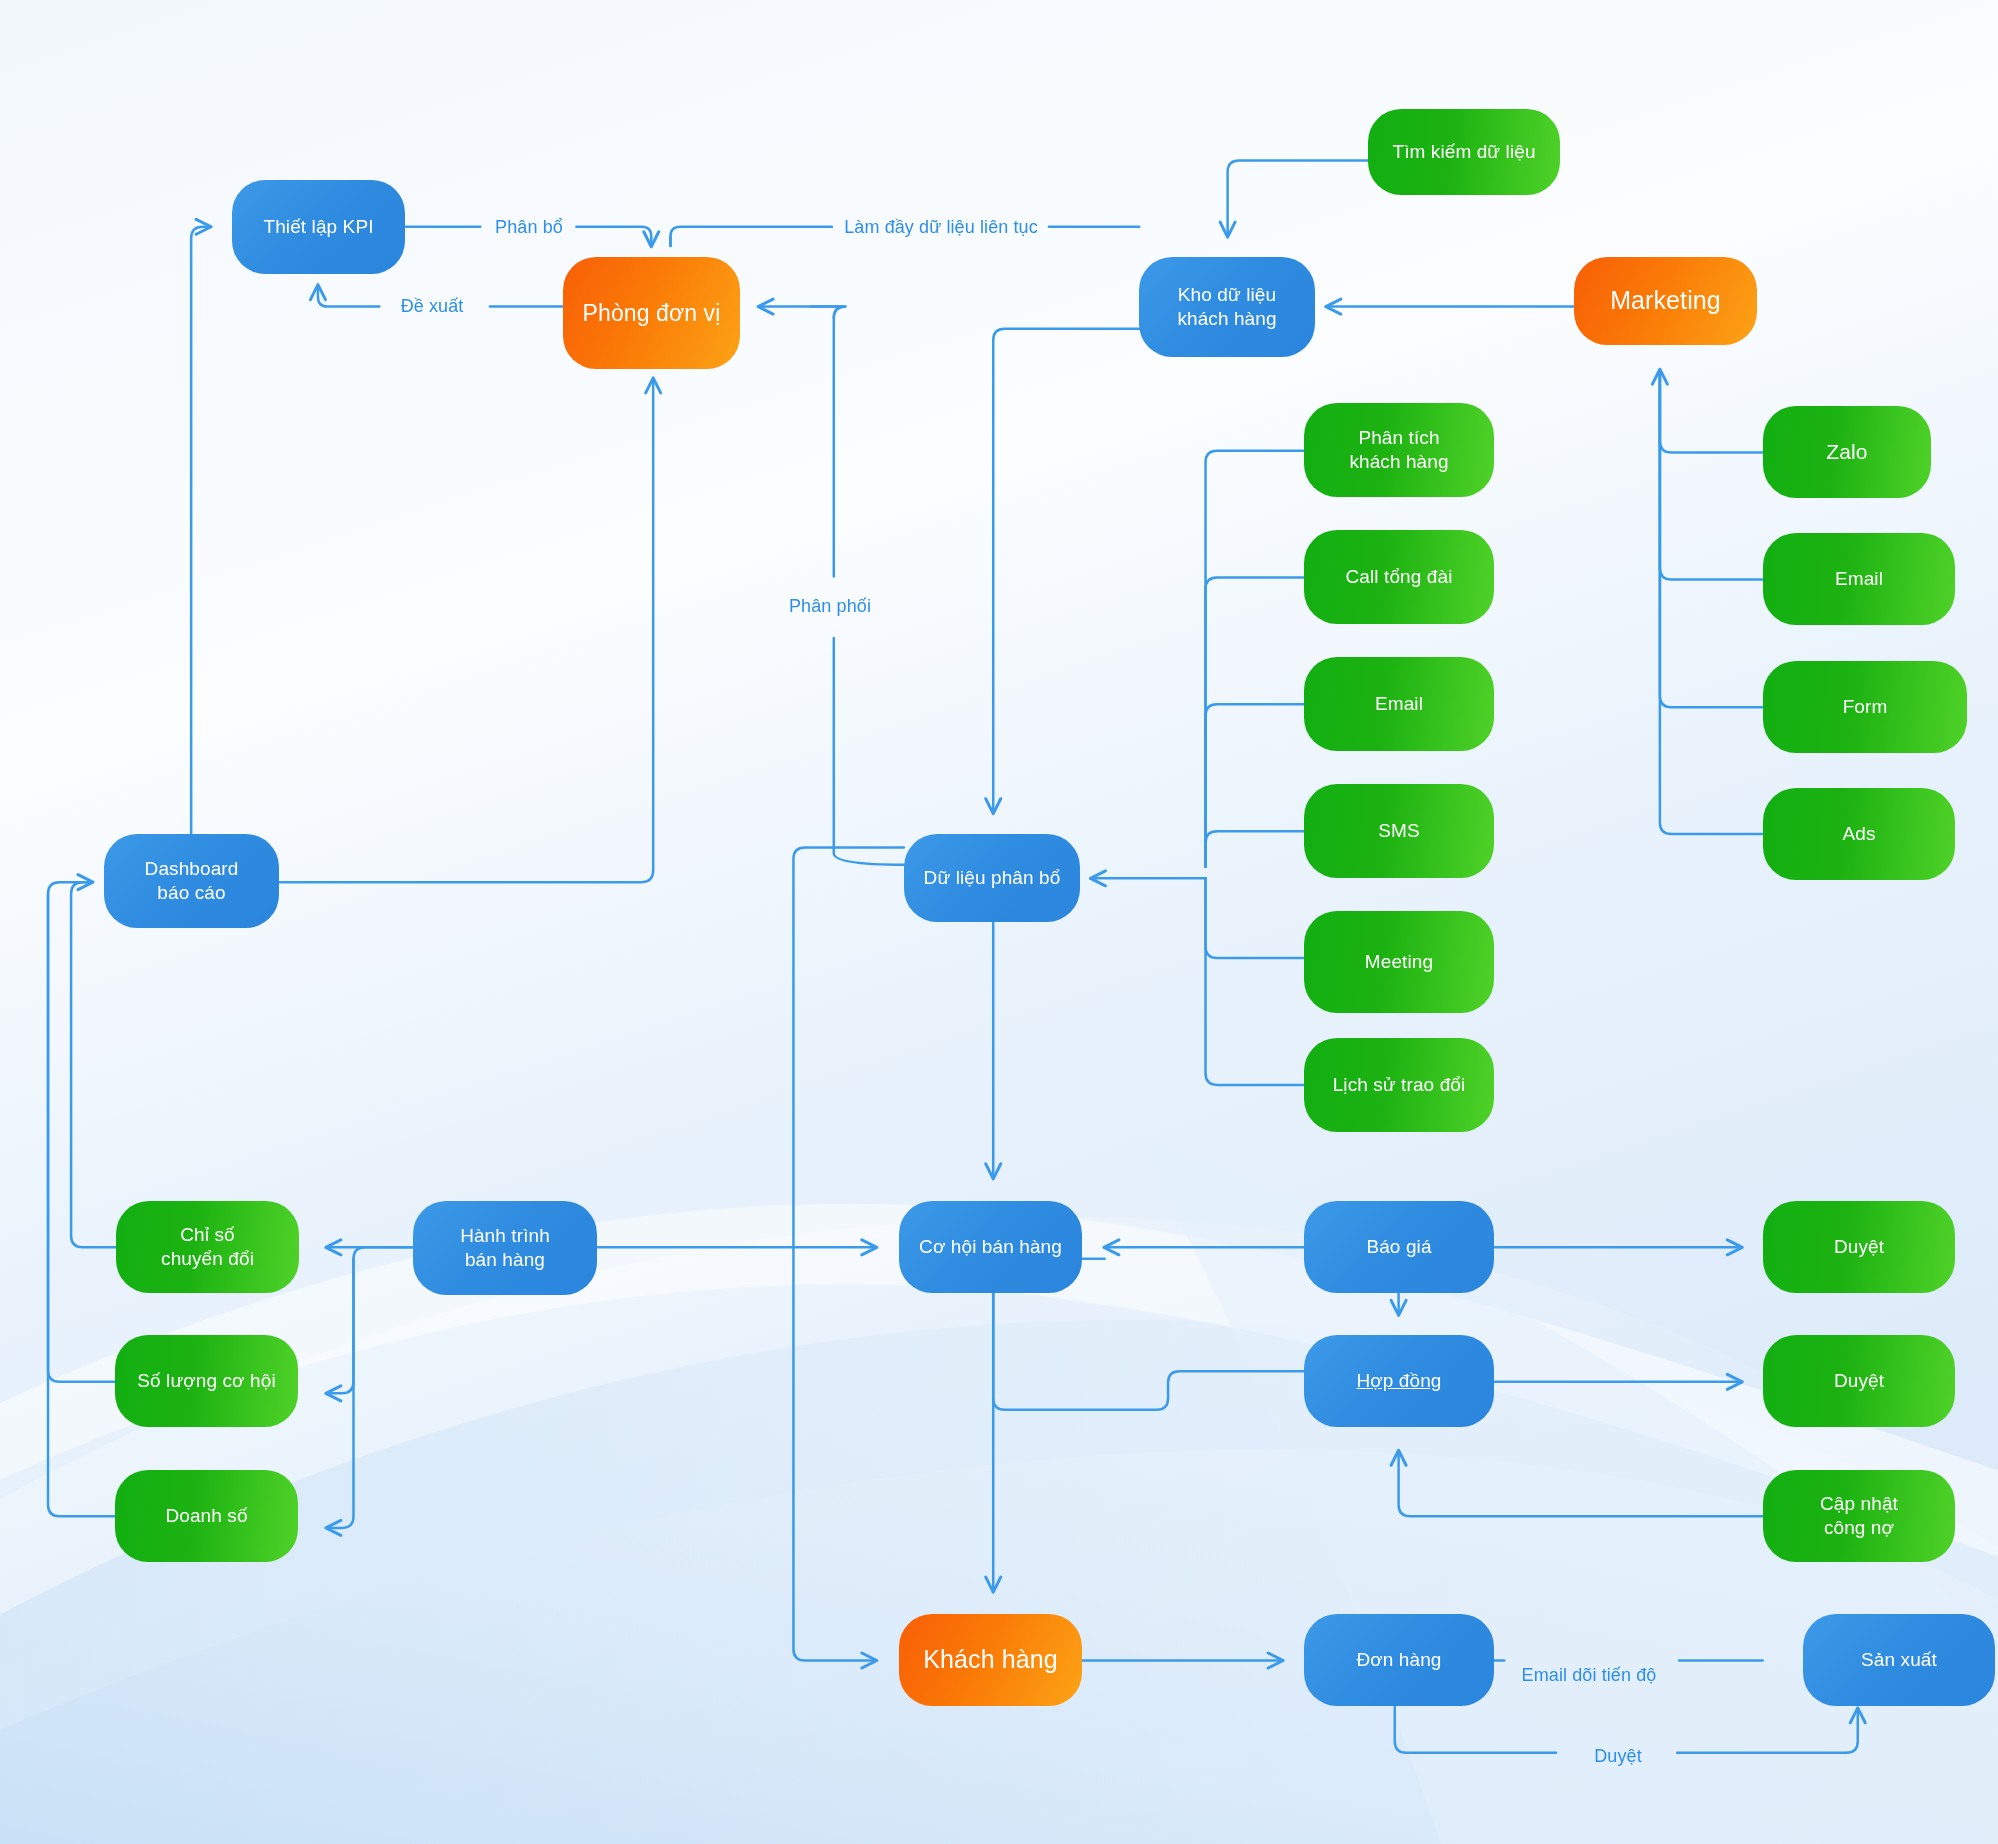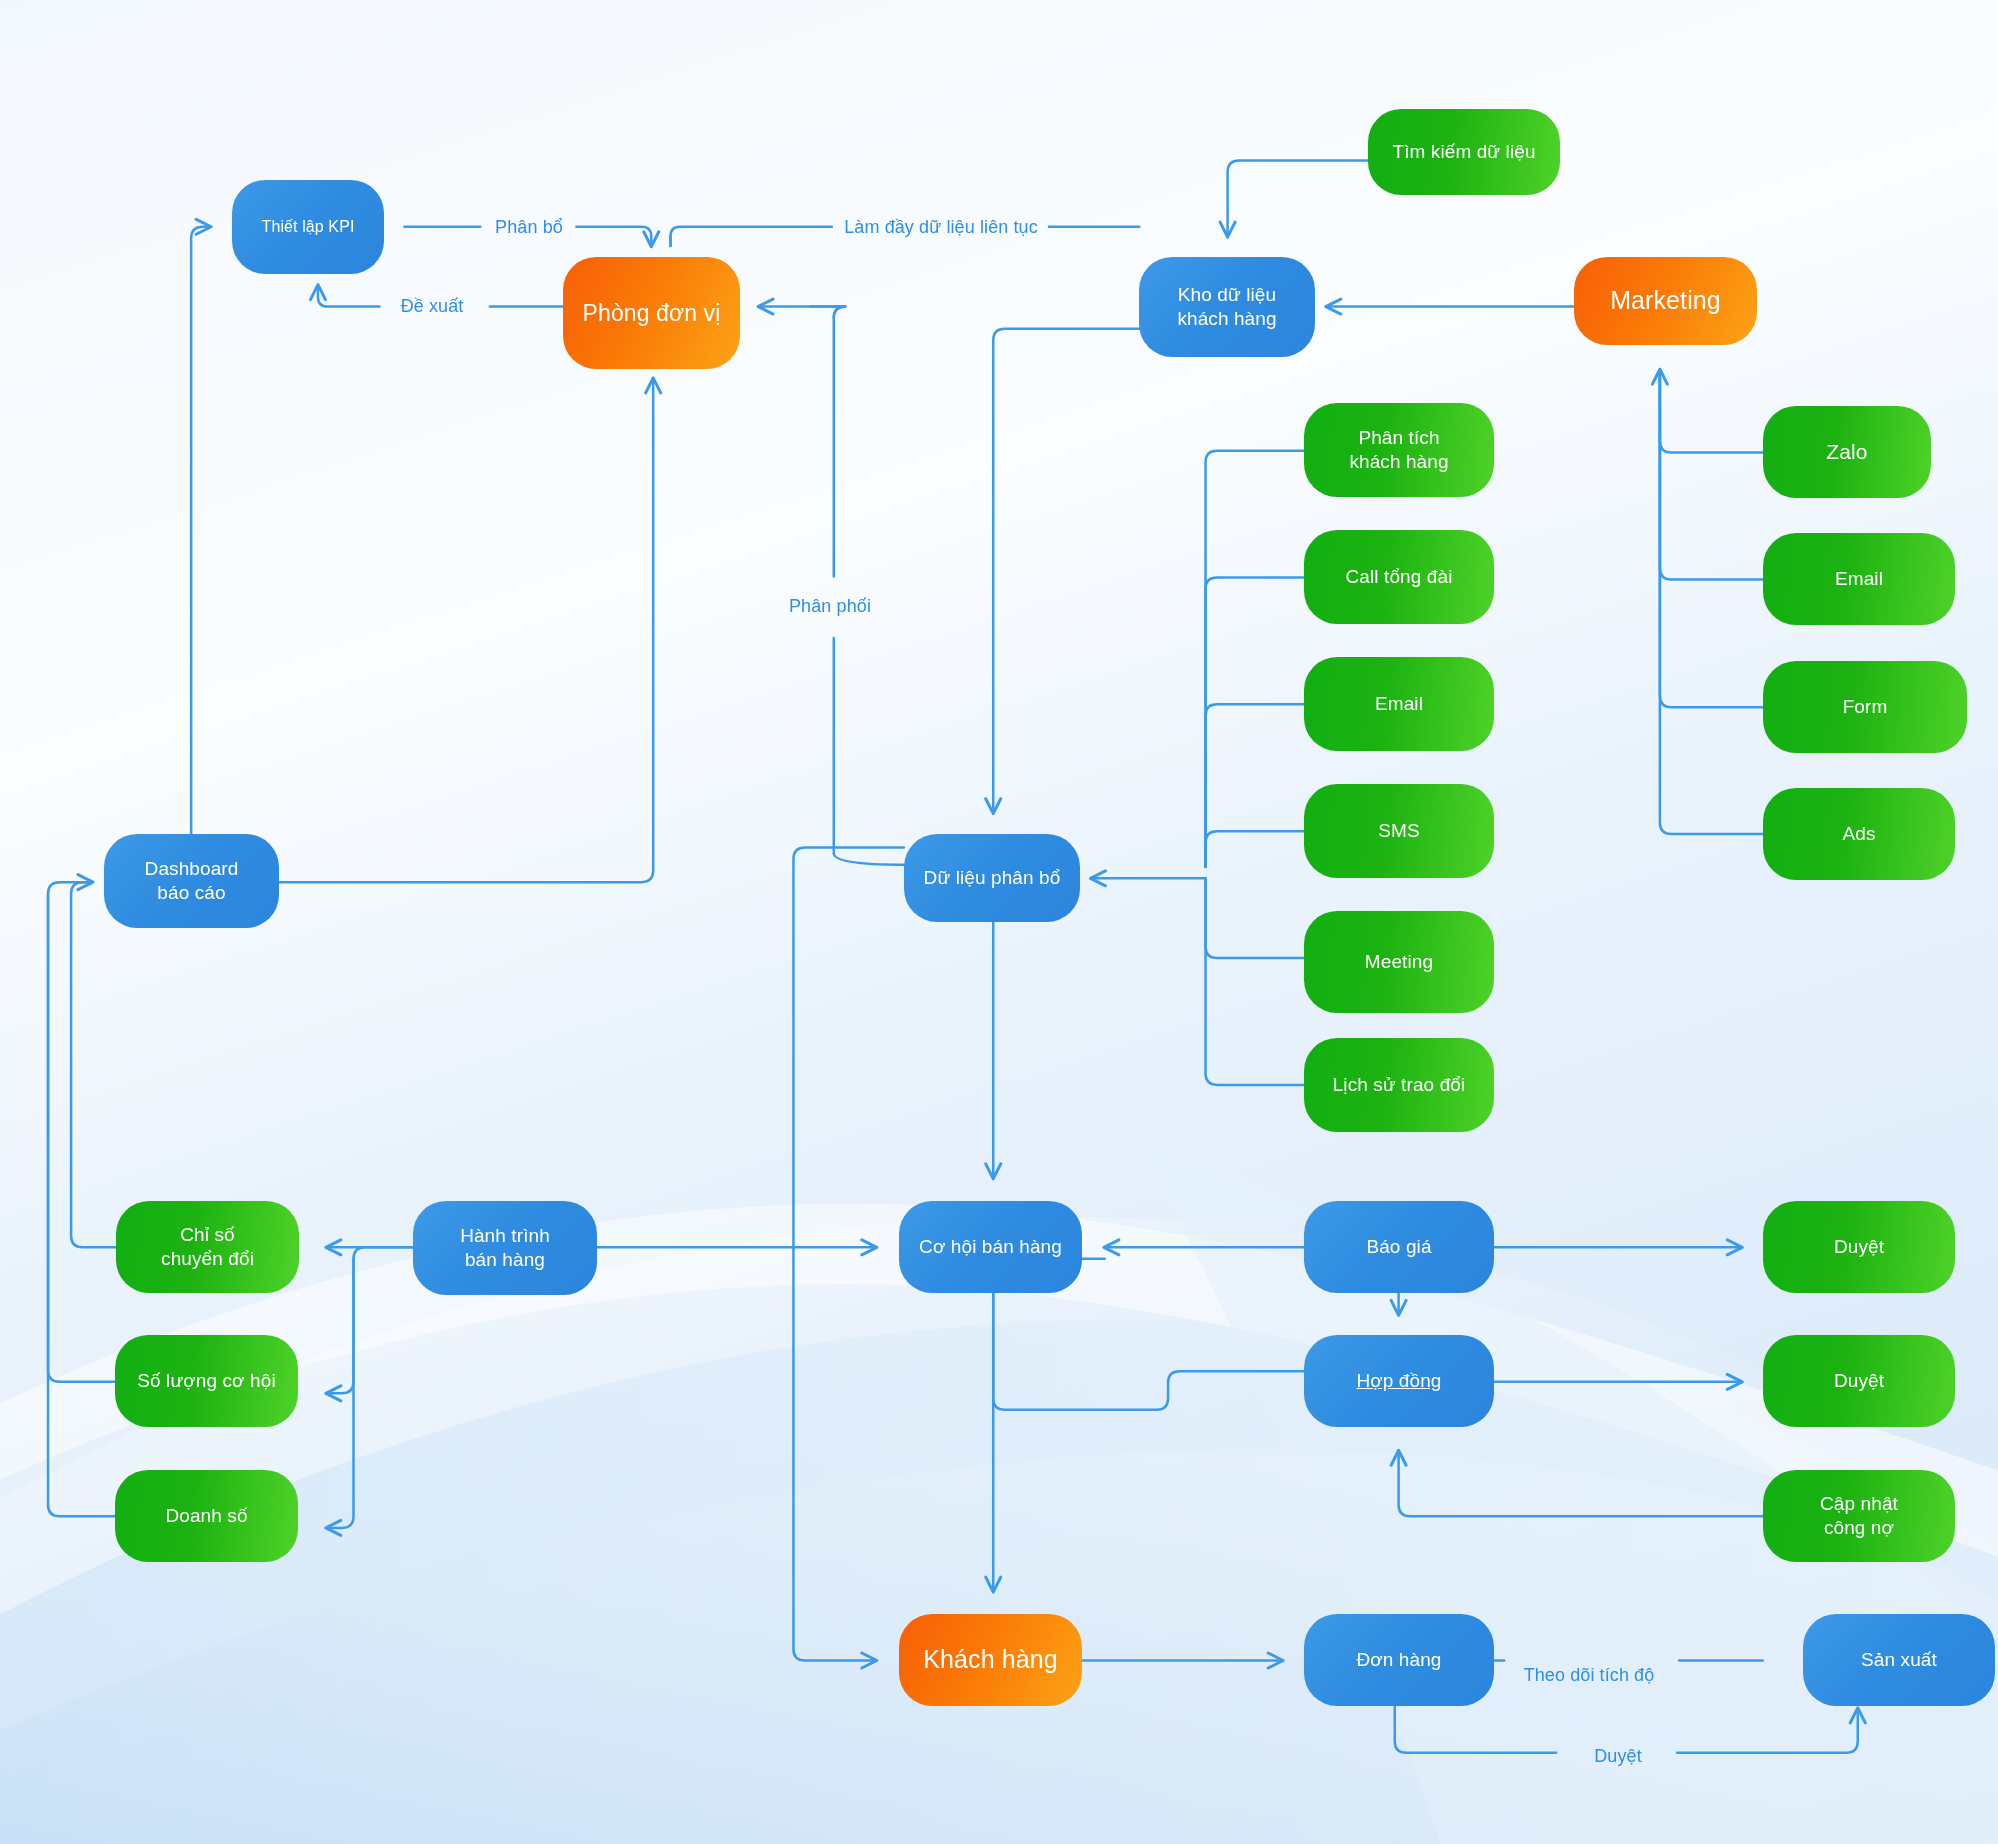--- a/index.html
+++ b/index.html
@@ -145,21 +145,21 @@
 
       <path d="M1835 1728 L1748 1728"></path>
       <path d="M1566 1728 L1479 1728" marker-end="url(#ar)"></path>
 
       <path d="M1452 1776 L1452 1812 Q1452 1824 1464 1824 L1620 1824"></path>
       <path d="M1746 1824 L1922 1824 Q1934 1824 1934 1812 L1934 1778" marker-end="url(#ar)"></path>
     </g>
   </svg>
 
   <div id="nodes">
-      <div class="node blue" style="left: 232px; top: 180px; width: 152px; height: 94px; font-size: 16px;">Thiết lập KPI</div>
+      <div class="node blue" style="left: 232px; top: 180px; width: 173px; height: 94px; font-size: 19px;">Thiết lập KPI</div>
       <div class="node orange" style="left: 563px; top: 257px; width: 177px; height: 112px; font-size: 23px;">Phòng đơn vị</div>
       <div class="node green" style="left: 1368px; top: 109px; width: 192px; height: 86px; font-size: 19px;">Tìm kiếm dữ liệu</div>
       <div class="node blue" style="left: 1139px; top: 257px; width: 176px; height: 100px; font-size: 19px;">Kho dữ liệu
 khách hàng</div>
       <div class="node orange" style="left: 1574px; top: 257px; width: 183px; height: 88px; font-size: 25px;">Marketing</div>
       <div class="node green" style="left: 1763px; top: 406px; width: 168px; height: 92px; font-size: 21px;">Zalo</div>
       <div class="node green" style="left: 1763px; top: 533px; width: 192px; height: 92px; font-size: 19px;">Email</div>
       <div class="node green" style="left: 1763px; top: 661px; width: 204px; height: 92px; font-size: 19px;">Form</div>
       <div class="node green" style="left: 1763px; top: 788px; width: 192px; height: 92px; font-size: 19px;">Ads</div>
       <div class="node green" style="left: 1304px; top: 403px; width: 190px; height: 94px; font-size: 19px;">Phân tích
@@ -188,17 +188,17 @@
       <div class="node orange" style="left: 899px; top: 1614px; width: 183px; height: 92px; font-size: 25px;">Khách hàng</div>
       <div class="node blue" style="left: 1304px; top: 1614px; width: 190px; height: 92px; font-size: 19px;">Đơn hàng</div>
       <div class="node blue" style="left: 1763px; top: 1614px; width: 192px; height: 92px; font-size: 19px; margin-left: 40px;">Sản xuất</div>
     </div>
 
   <div id="edge-labels">
       <span class="elabel" style="left: 529px; top: 227px;">Phân bổ</span>
       <span class="elabel" style="left: 432px; top: 306px;">Đề xuất</span>
       <span class="elabel" style="left: 941px; top: 227px;">Làm đầy dữ liệu liên tục</span>
       <span class="elabel" style="left: 830px; top: 606px;">Phân phối</span>
-      <span class="elabel" style="left: 1589px; top: 1675px;">Theo dõi tích độ</span>
+      <span class="elabel" style="left: 1589px; top: 1675px;">Email dõi tiến độ</span>
       <span class="elabel" style="left: 1618px; top: 1756px;">Duyệt</span>
     </div>
 </div>
 
 
 </body></html>

